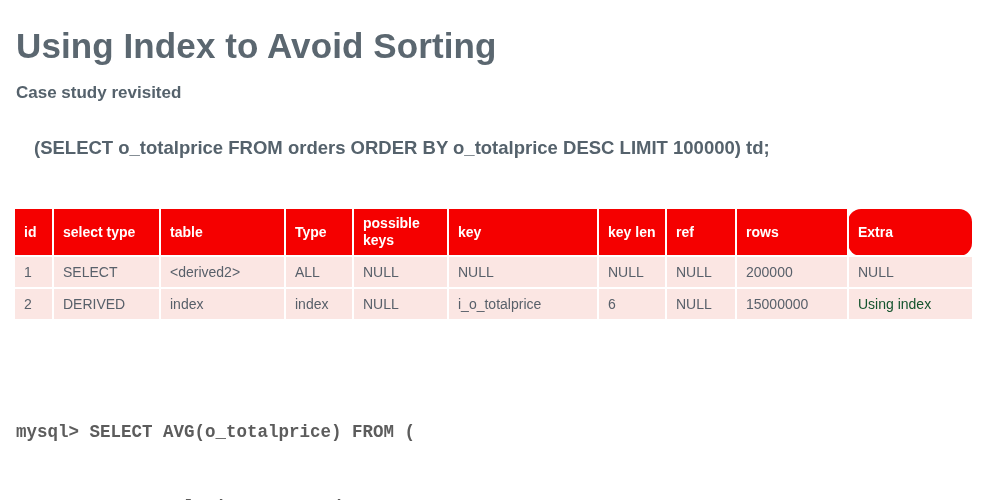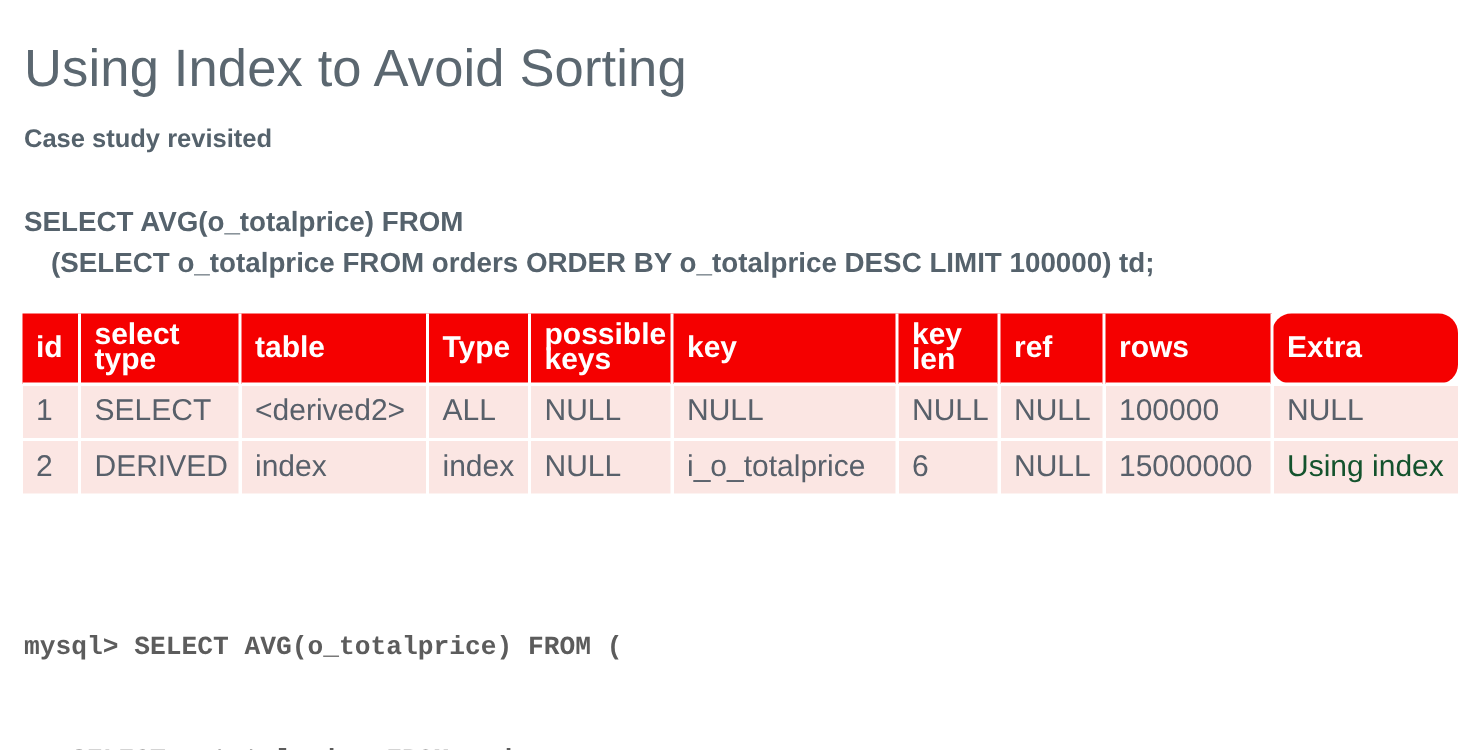--- a/index.html
+++ b/index.html
@@ -22,21 +22,21 @@
     left: 0;
     top: 0;
     width: 987px;
     height: 118px;
   }
   #page-title {
     position: absolute;
     left: 16px;
     top: 26px;
     font-size: 35px;
-    font-weight: 400;
+    font-weight: 700;
     color: #5b6770;
     letter-spacing: 0.1px;
     white-space: nowrap;
   }
   #page-subtitle {
     position: absolute;
     left: 16px;
     top: 83px;
     font-size: 17px;
     font-weight: bold;
@@ -68,21 +68,21 @@
   #sql-statement .sql-line-2 { display: block; padding-left: 18px; }
 
   
   #explain-table {
     position: absolute;
     left: 15px;
     top: 209px;
     width: 957px;
     border-collapse: collapse;
     table-layout: fixed;
-    font-size: 20px;
+    font-size: 14px;
   }
   #explain-table th {
     background: #f50000;
     color: #ffffff;
     font-weight: bold;
     text-align: left;
     vertical-align: middle;
     padding: 6px 9px;
     height: 40px;
     border-right: 2px solid #ffffff;
@@ -137,21 +137,20 @@
 
 <div id="slide-header">
 
   <div id="page-title">Using Index to Avoid Sorting</div>
 
   <div id="page-subtitle">Case study revisited</div>
 
 </div>
 
 <div id="sql-statement">
-  <span class="sql-line-1">SELECT AVG(o_totalprice) FROM</span>
   <span class="sql-line-2">(SELECT o_totalprice FROM orders ORDER BY o_totalprice DESC LIMIT 100000) td;</span>
 </div>
 
 <table id="explain-table">
   <colgroup>
     <col class="col-id">
       <col class="col-seltype">
       <col class="col-table">
     <col class="col-type">
       <col class="col-poskeys">
@@ -178,21 +177,21 @@
   <tbody>
     <tr>
       <td>1</td>
       <td>SELECT</td>
       <td>&lt;derived2&gt;</td>
       <td>ALL</td>
       <td>NULL</td>
       <td>NULL</td>
       <td>NULL</td>
       <td>NULL</td>
-      <td>100000</td>
+      <td>200000</td>
       <td>NULL</td>
     </tr>
     <tr>
       <td>2</td>
       <td>DERIVED</td>
       <td>index</td>
       <td>index</td>
       <td>NULL</td>
       <td>i_o_totalprice</td>
       <td>6</td>

